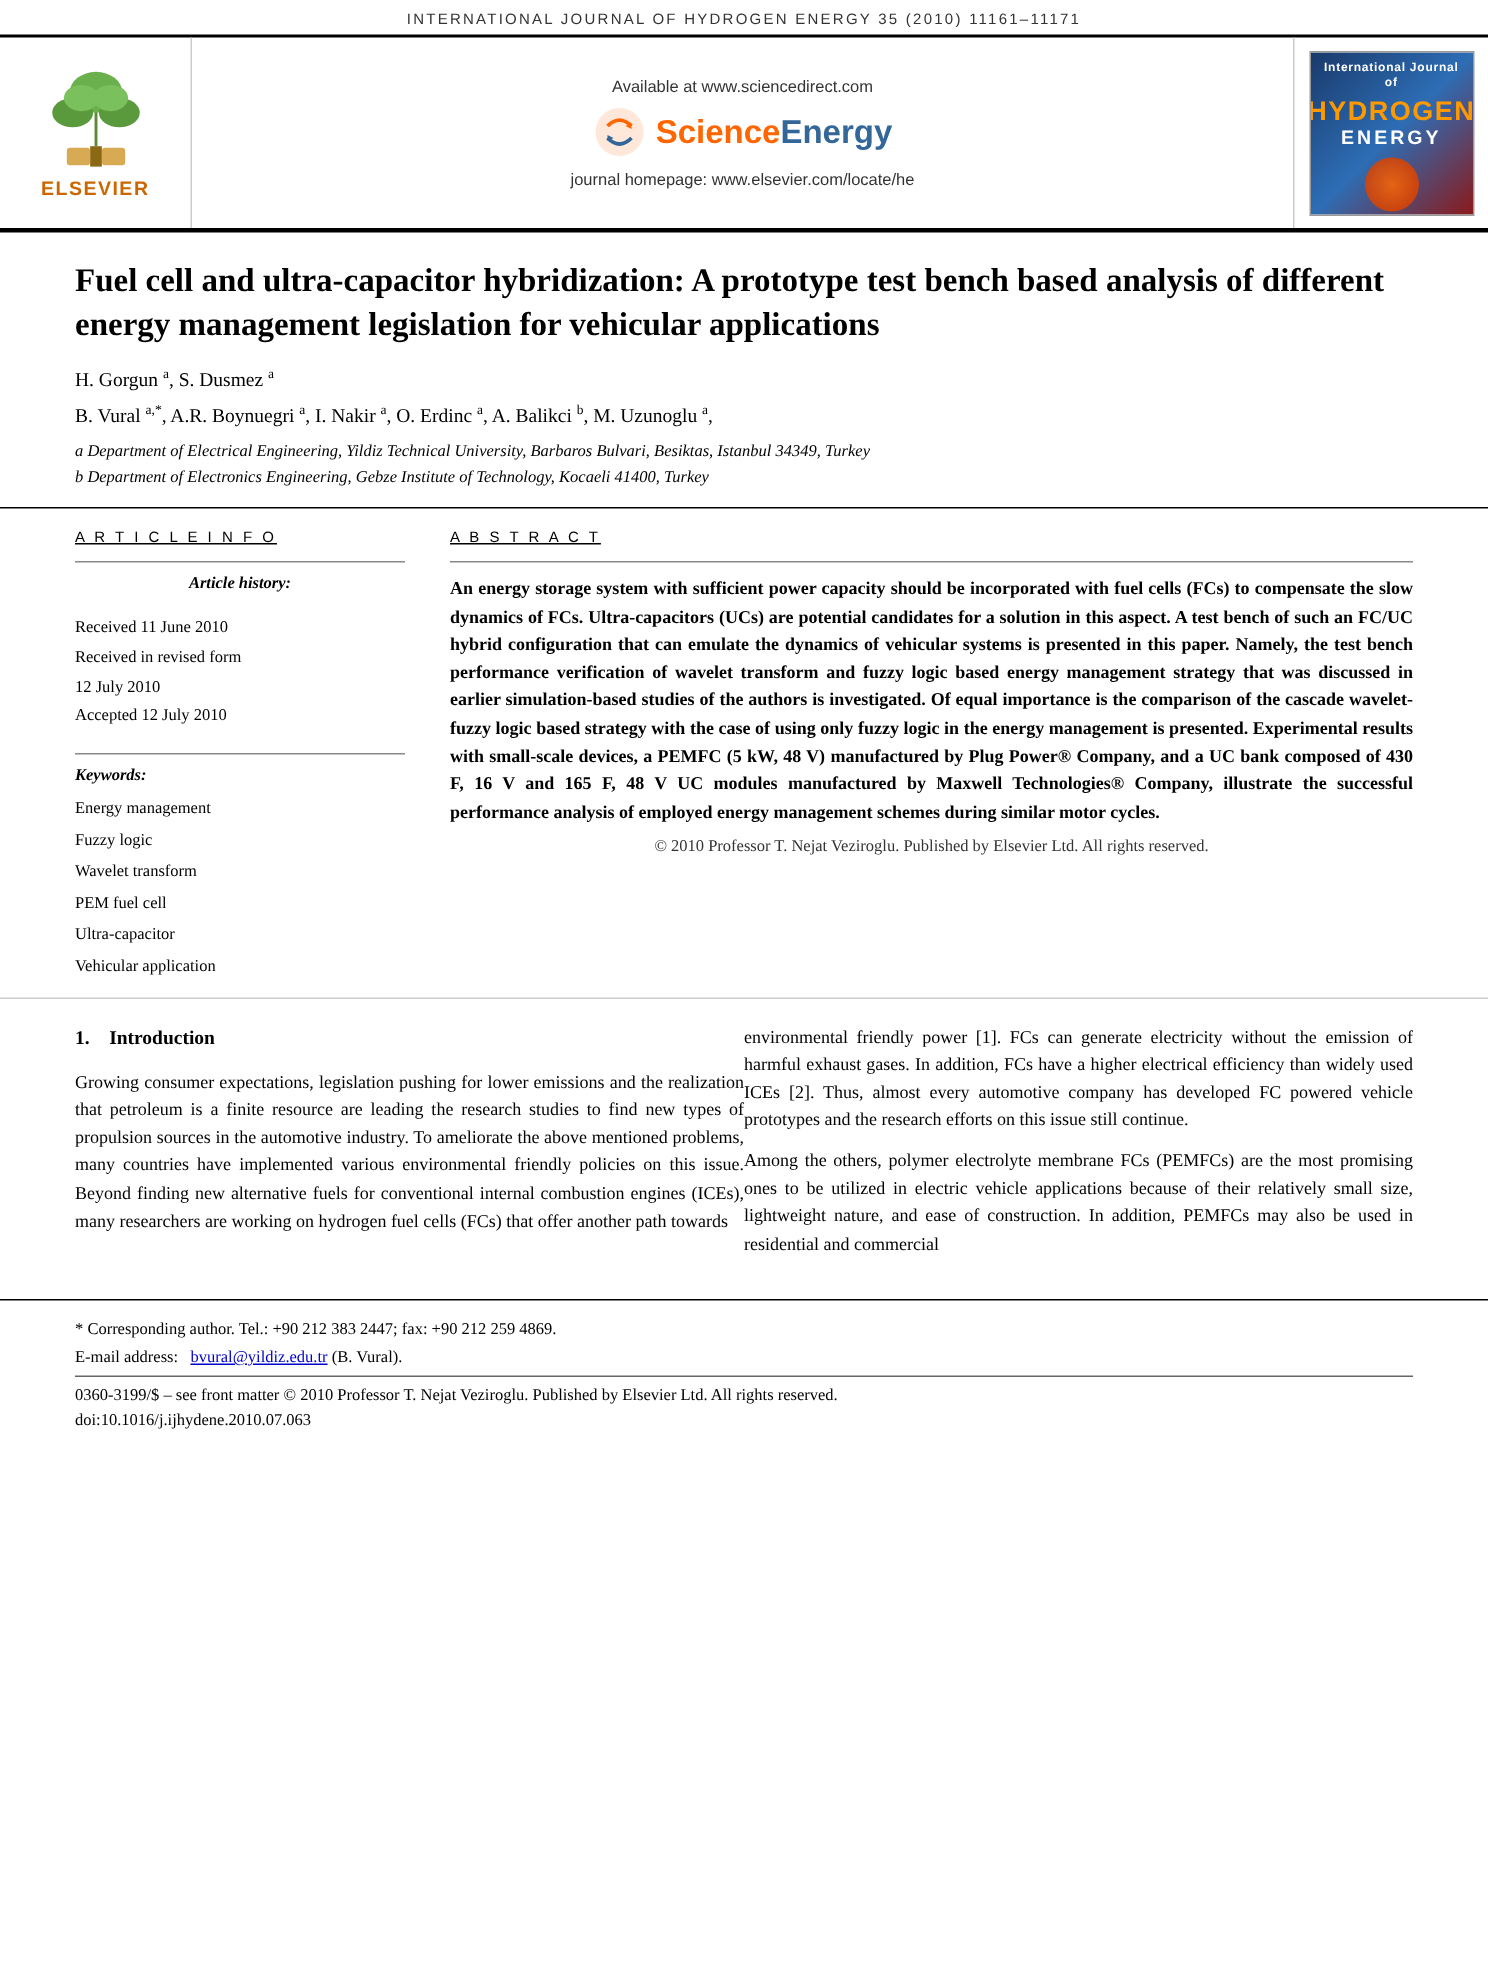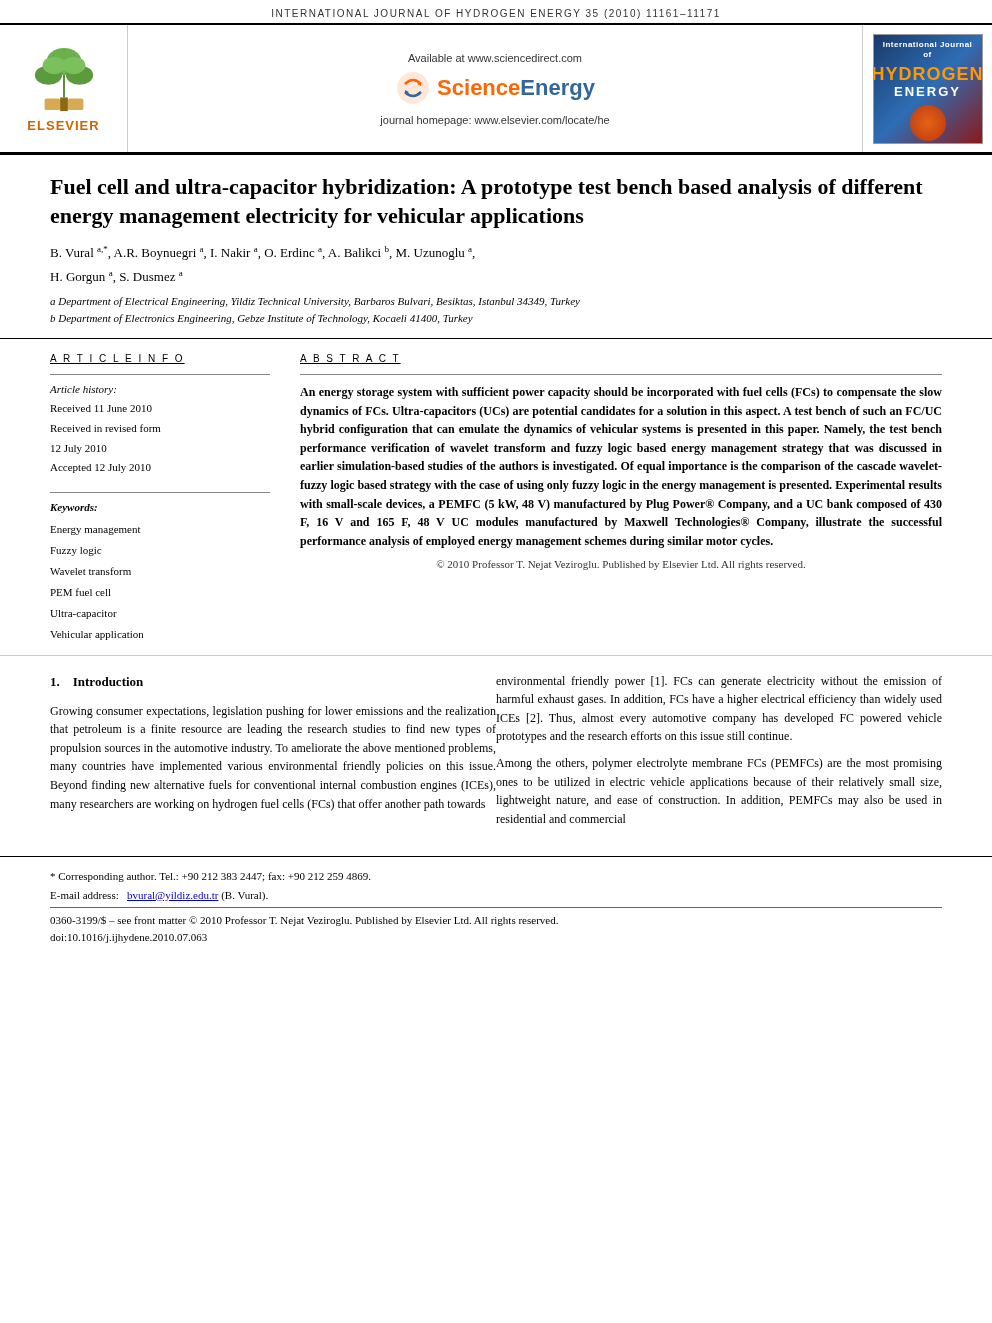--- a/index.html
+++ b/index.html
@@ -207,22 +207,23 @@
 
     .article-info-block {
       border-top: 1px solid #888;
       padding-top: 8px;
       margin-bottom: 14px;
     }
 
     .info-label {
       font-size: 11px;
       font-style: italic;
-      font-weight: normal;
-      margin-bottom: 4px;
+      font-weight: bold;
+      margin-bottom: 14px;
+      text-align: center;
     }
 
     .info-dates {
       font-size: 11px;
       line-height: 1.8;
     }
 
     .keywords-block {
       border-top: 1px solid #888;
       padding-top: 8px;
@@ -374,27 +375,27 @@
         <div style="color:#ff9900; font-size:18px; letter-spacing:1px;">HYDROGEN</div>
         <div style="color:#fff; font-size:13px; letter-spacing:2px;">ENERGY</div>
       </div>
 
       <div style="width:36px;height:36px;border-radius:50%;background:radial-gradient(circle,#ff6600,#cc3300);margin-top:6px;opacity:0.85;"></div>
     </div>
   </div>
 </div>
 
 <div class="article-title-section">
-  <div class="article-title">Fuel cell and ultra-capacitor hybridization: A prototype test bench based analysis of different energy management electricity for vehicular applications</div>
-
+  <div class="article-title">Fuel cell and ultra-capacitor hybridization: A prototype test bench based analysis of different energy management legislation for vehicular applications</div>
+
+  <div class="authors">
+    <span>H. Gorgun </span><sup class="author-sup">a</sup><span>, S. Dusmez </span><sup class="author-sup">a</sup>
+  </div>
   <div class="authors">
     <span>B. Vural </span><sup class="author-sup">a,*</sup><span>, A.R. Boynuegri </span><sup class="author-sup">a</sup><span>, I. Nakir </span><sup class="author-sup">a</sup><span>, O. Erdinc </span><sup class="author-sup">a</sup><span>, A. Balikci </span><sup class="author-sup">b</sup><span>, M. Uzunoglu </span><sup class="author-sup">a</sup><span>,</span>
-  </div>
-  <div class="authors">
-    <span>H. Gorgun </span><sup class="author-sup">a</sup><span>, S. Dusmez </span><sup class="author-sup">a</sup>
   </div>
 
   <div class="affiliations">
     <div>a Department of Electrical Engineering, Yildiz Technical University, Barbaros Bulvari, Besiktas, Istanbul 34349, Turkey</div>
     <div>b Department of Electronics Engineering, Gebze Institute of Technology, Kocaeli 41400, Turkey</div>
   </div>
 </div>
 
 <div class="two-col">
 

